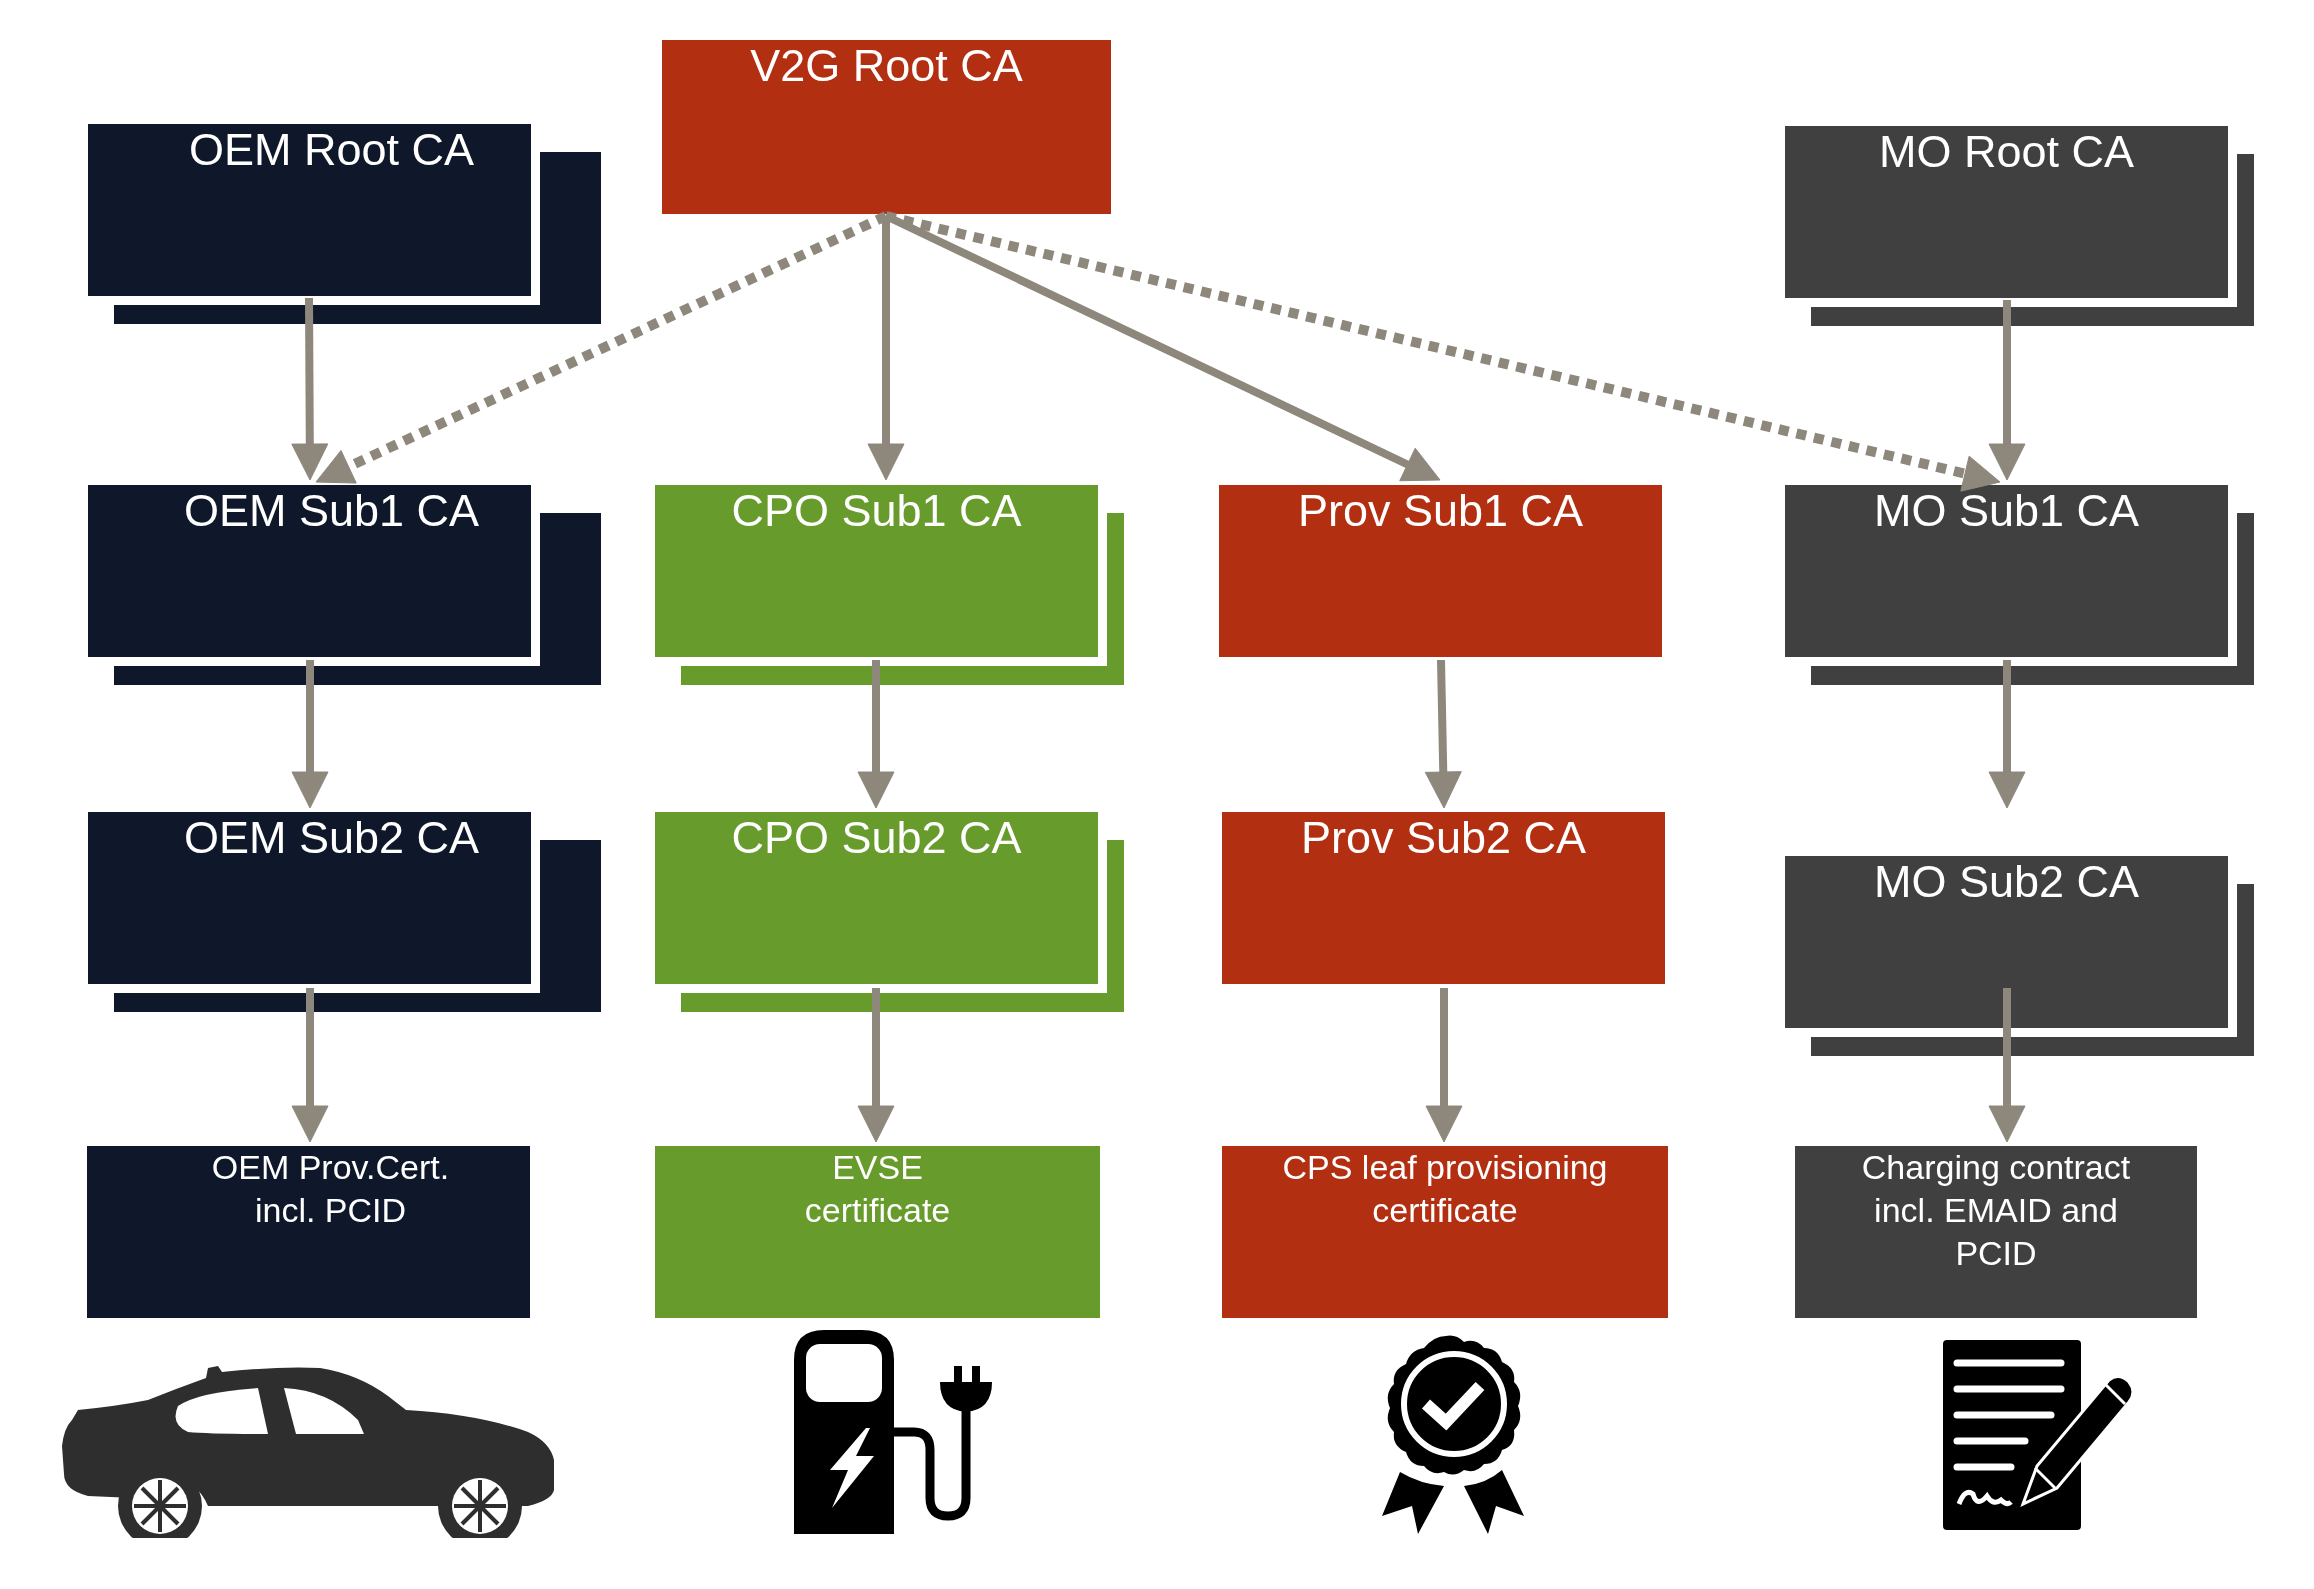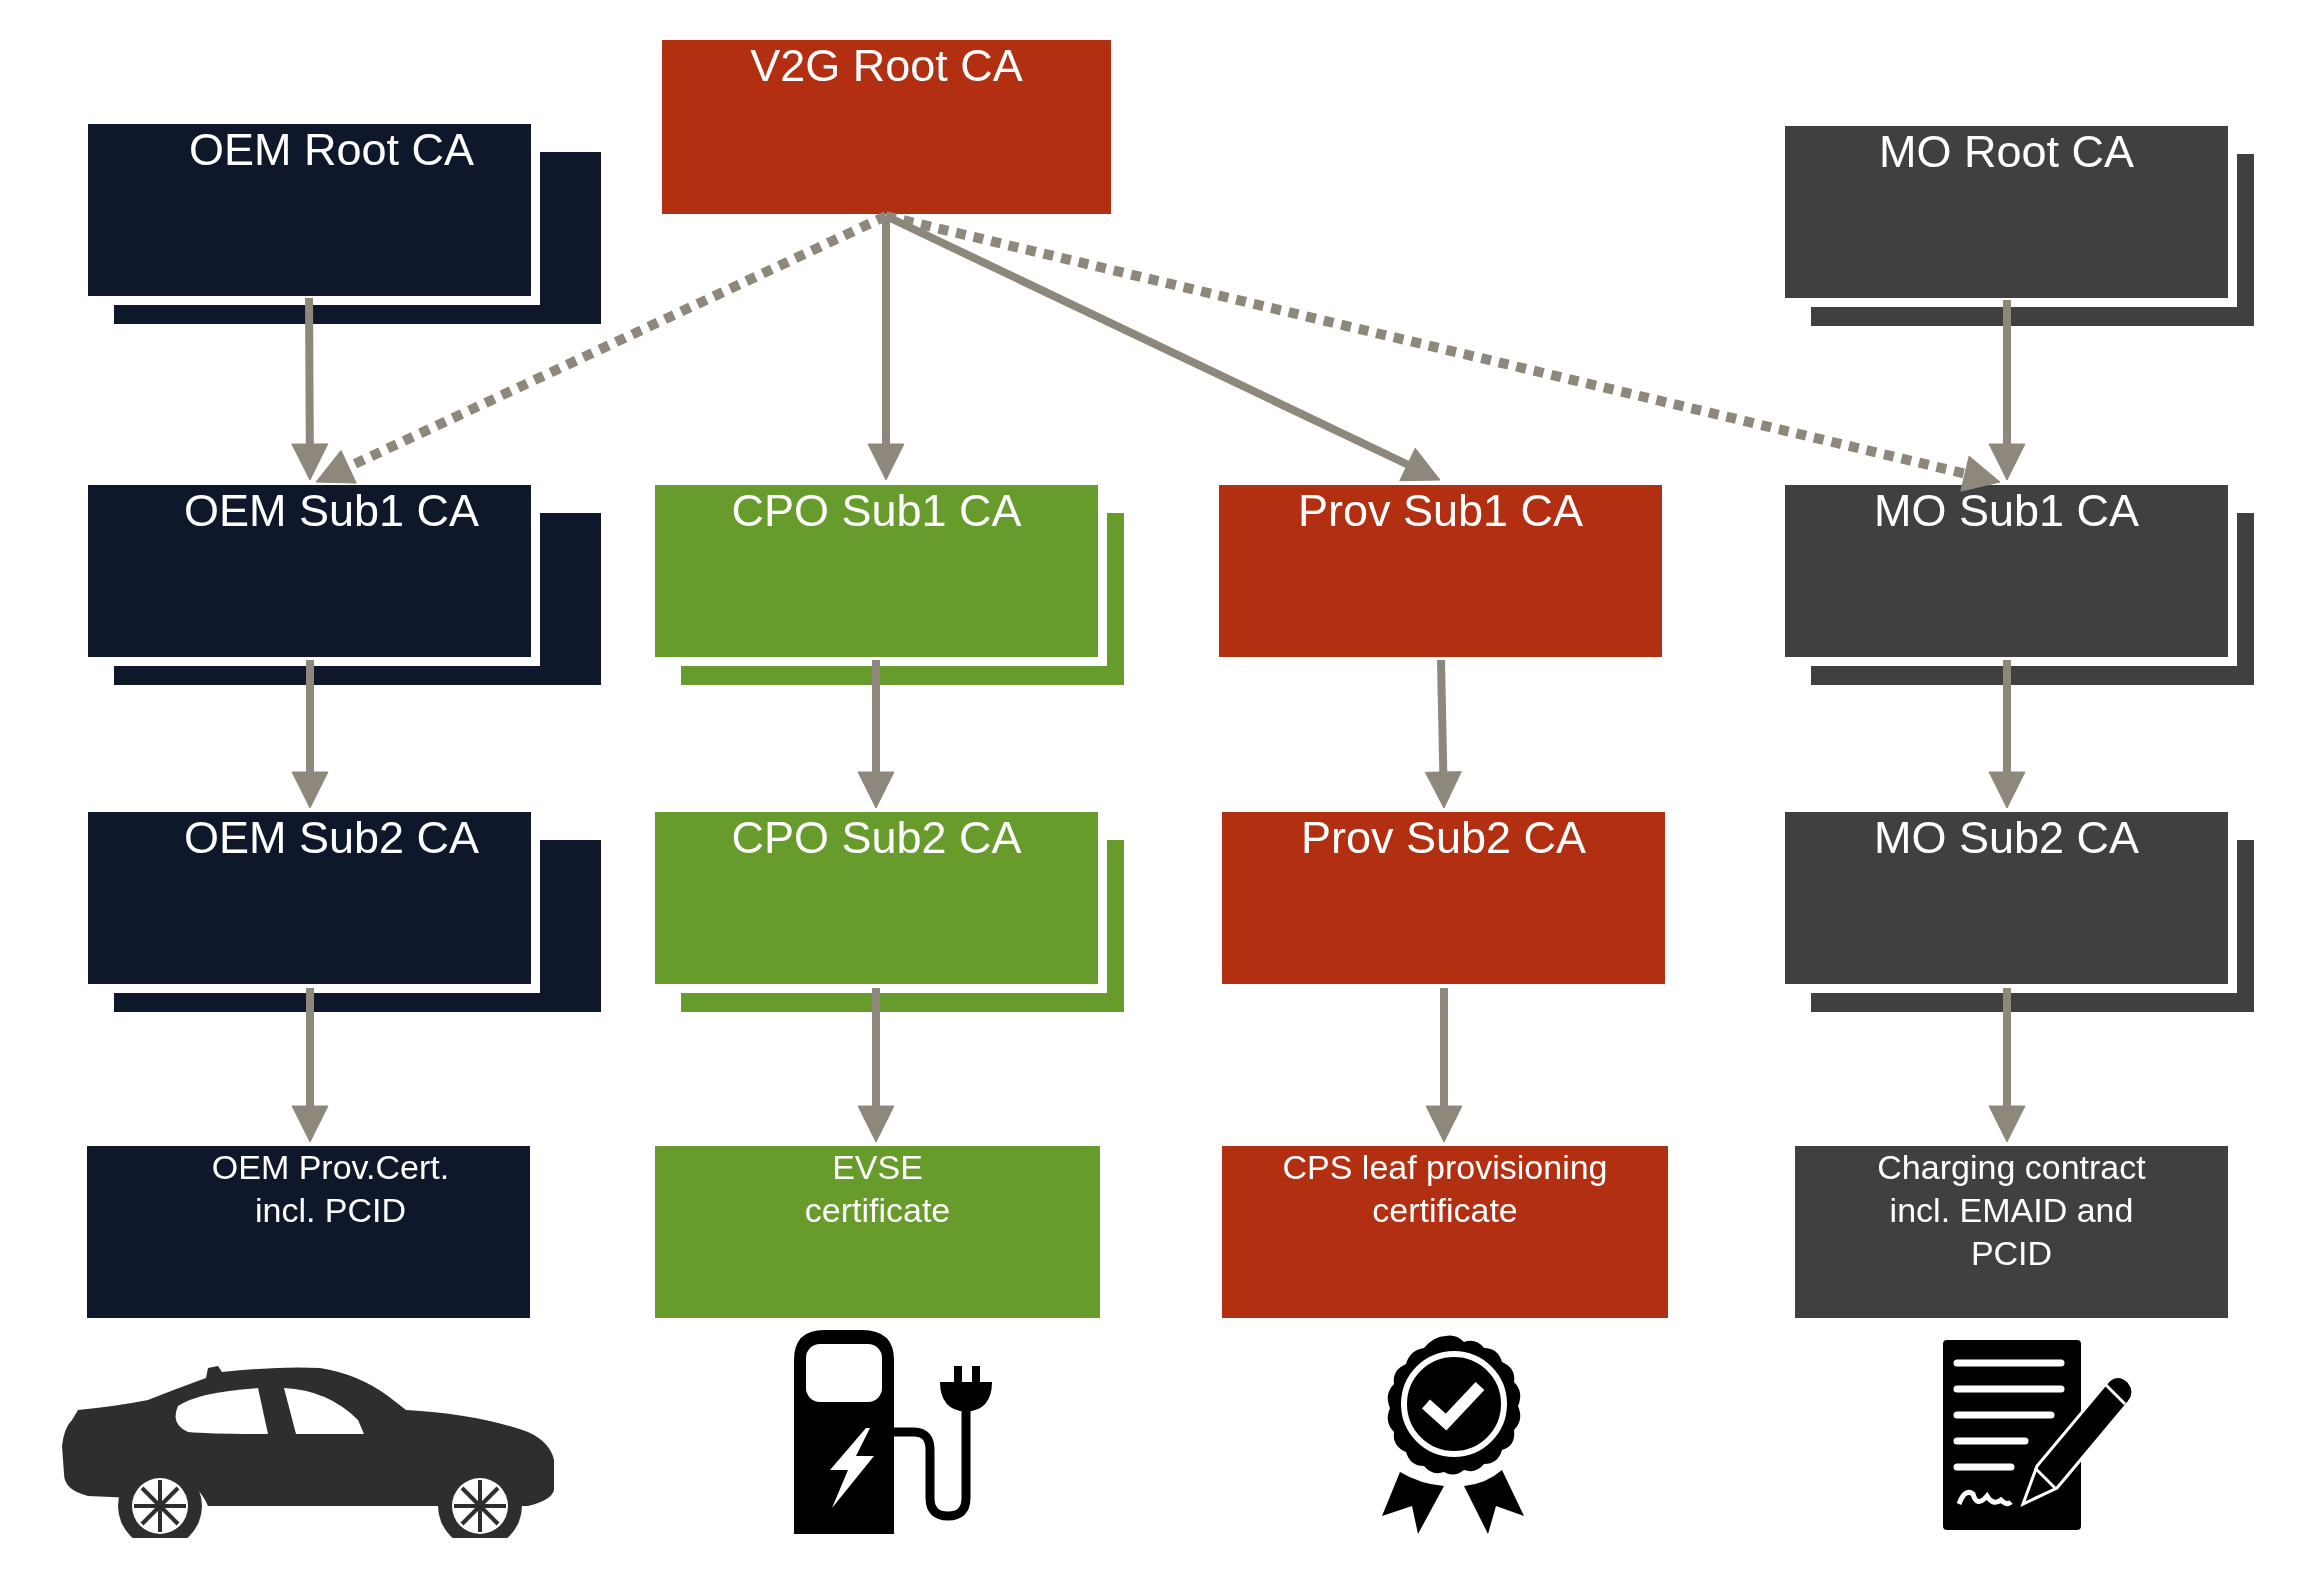--- a/index.html
+++ b/index.html
@@ -80,21 +80,21 @@
     <div class="shadow"></div>
     <div class="face">
       <span class="label">CPO Sub2 CA</span>
     </div>
   </div>
   <div class="node red" style="left:1222px; top:812px;">
     <div class="face">
       <span class="label">Prov Sub2 CA</span>
     </div>
   </div>
-  <div class="node salmon stacked" style="left:1785px; top:812px;">
+  <div class="node salmon stacked" style="left:1785px; top:856px;">
     <div class="shadow"></div>
     <div class="face">
       <span class="label">MO Sub2 CA</span>
     </div>
   </div>
 
   <div class="node blue leaf" style="left:87px; top:1146px;">
     <div class="face">
       <span class="label">OEM Prov.Cert.
 incl. PCID</span>
@@ -106,21 +106,21 @@
 certificate</span>
     </div>
   </div>
   <div class="node red leaf" style="left:1222px; top:1146px; width:356px;border-radius:10px;">
     <div class="face" style="width:446px;">
       <span class="label">CPS leaf provisioning
 certificate</span>
     </div>
   </div>
   <div class="node salmon leaf" style="left:1795px; top:1146px; width:433px;">
-    <div class="face" style="width:433px;">
+    <div class="face" style="width:402px;">
       <span class="label">Charging contract
 incl. EMAID and
 PCID</span>
     </div>
   </div>
 
   <svg class="overlay" viewBox="0 0 2314 1589">
     <defs>
       <marker id="ah" viewBox="0 0 12 12" refX="11" refY="6" markerWidth="12" markerHeight="12" markerUnits="userSpaceOnUse" orient="auto">
       </marker>

